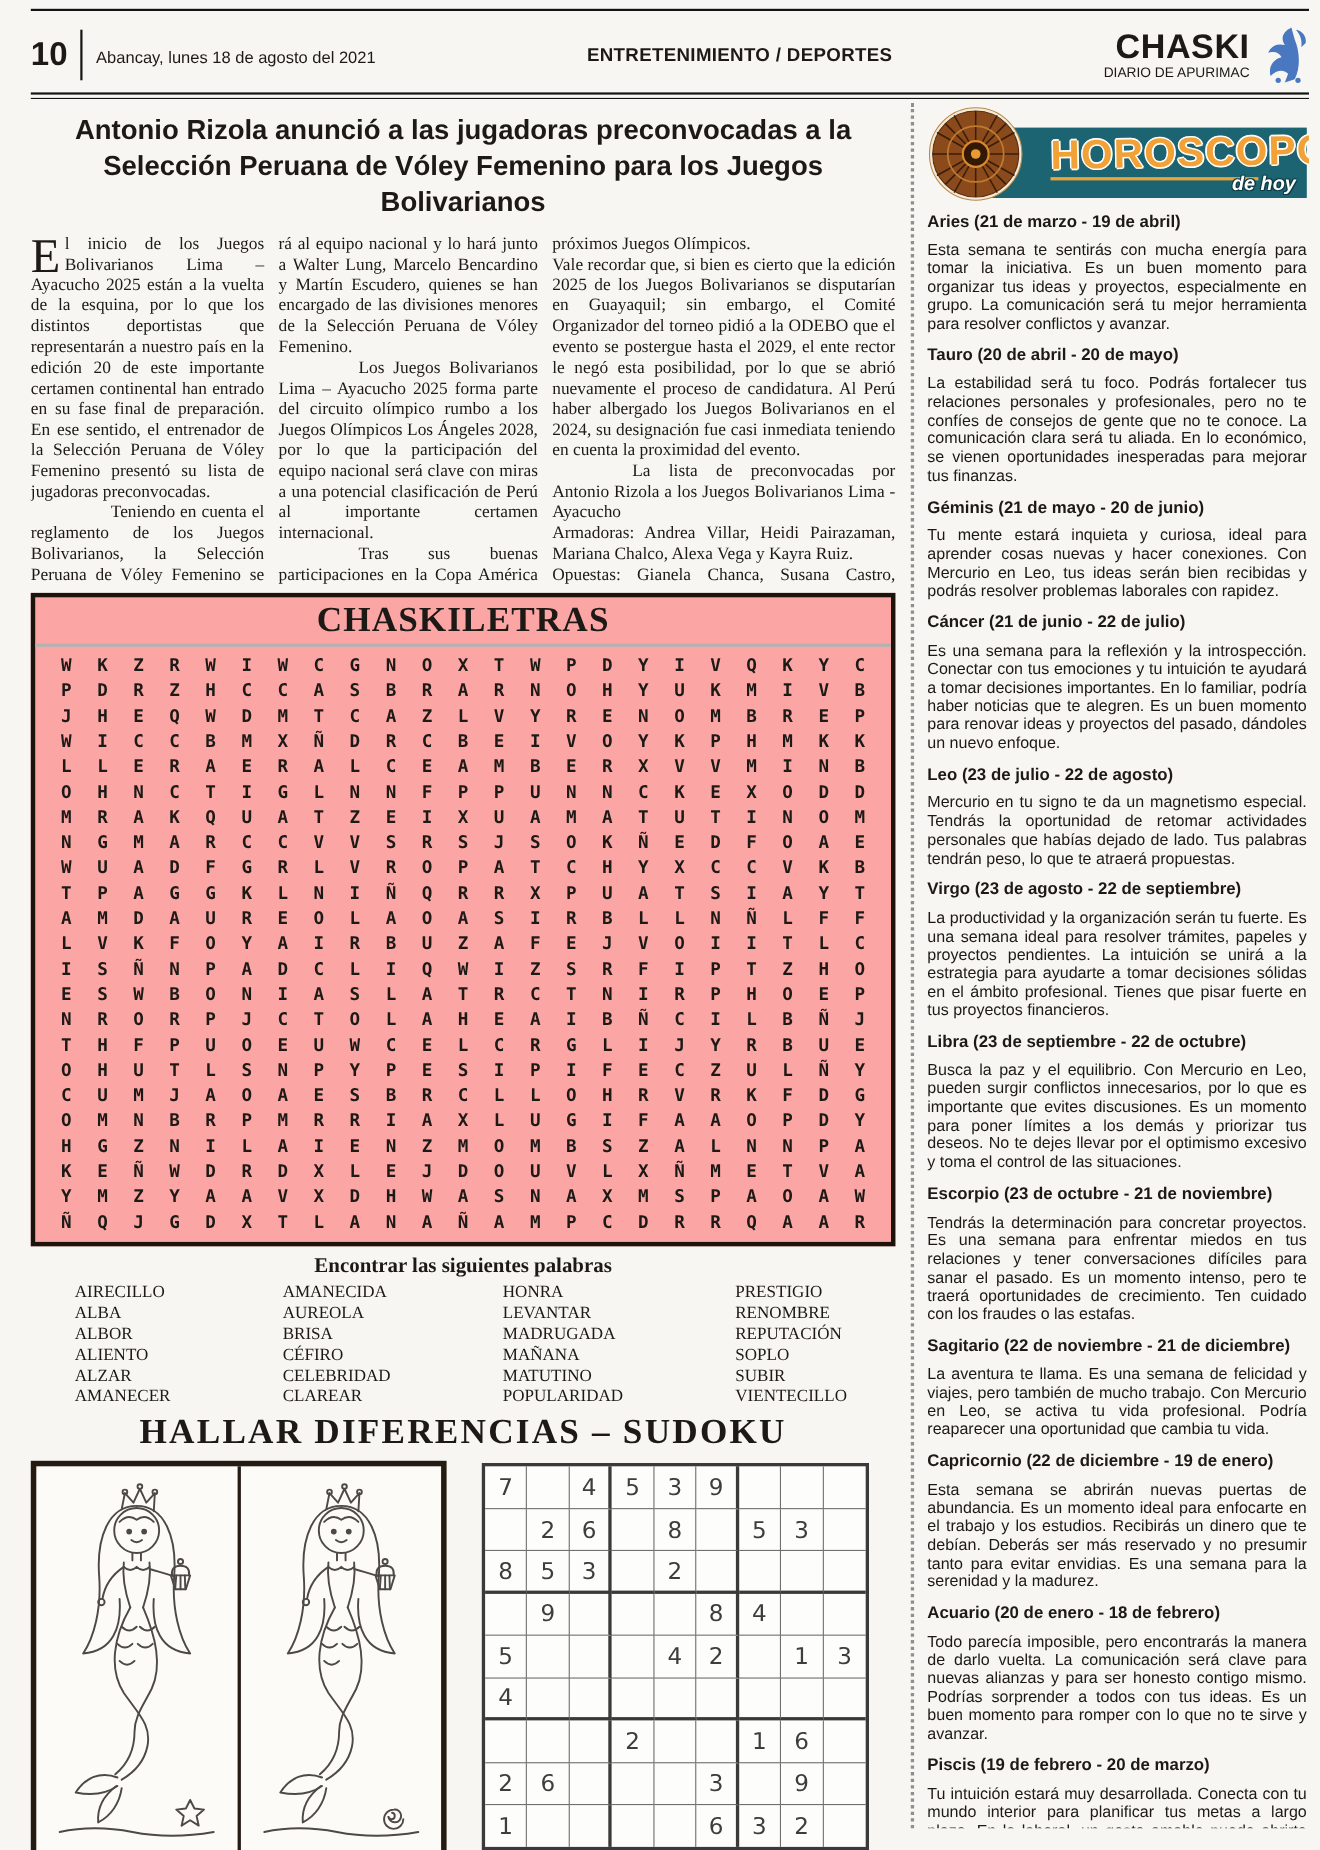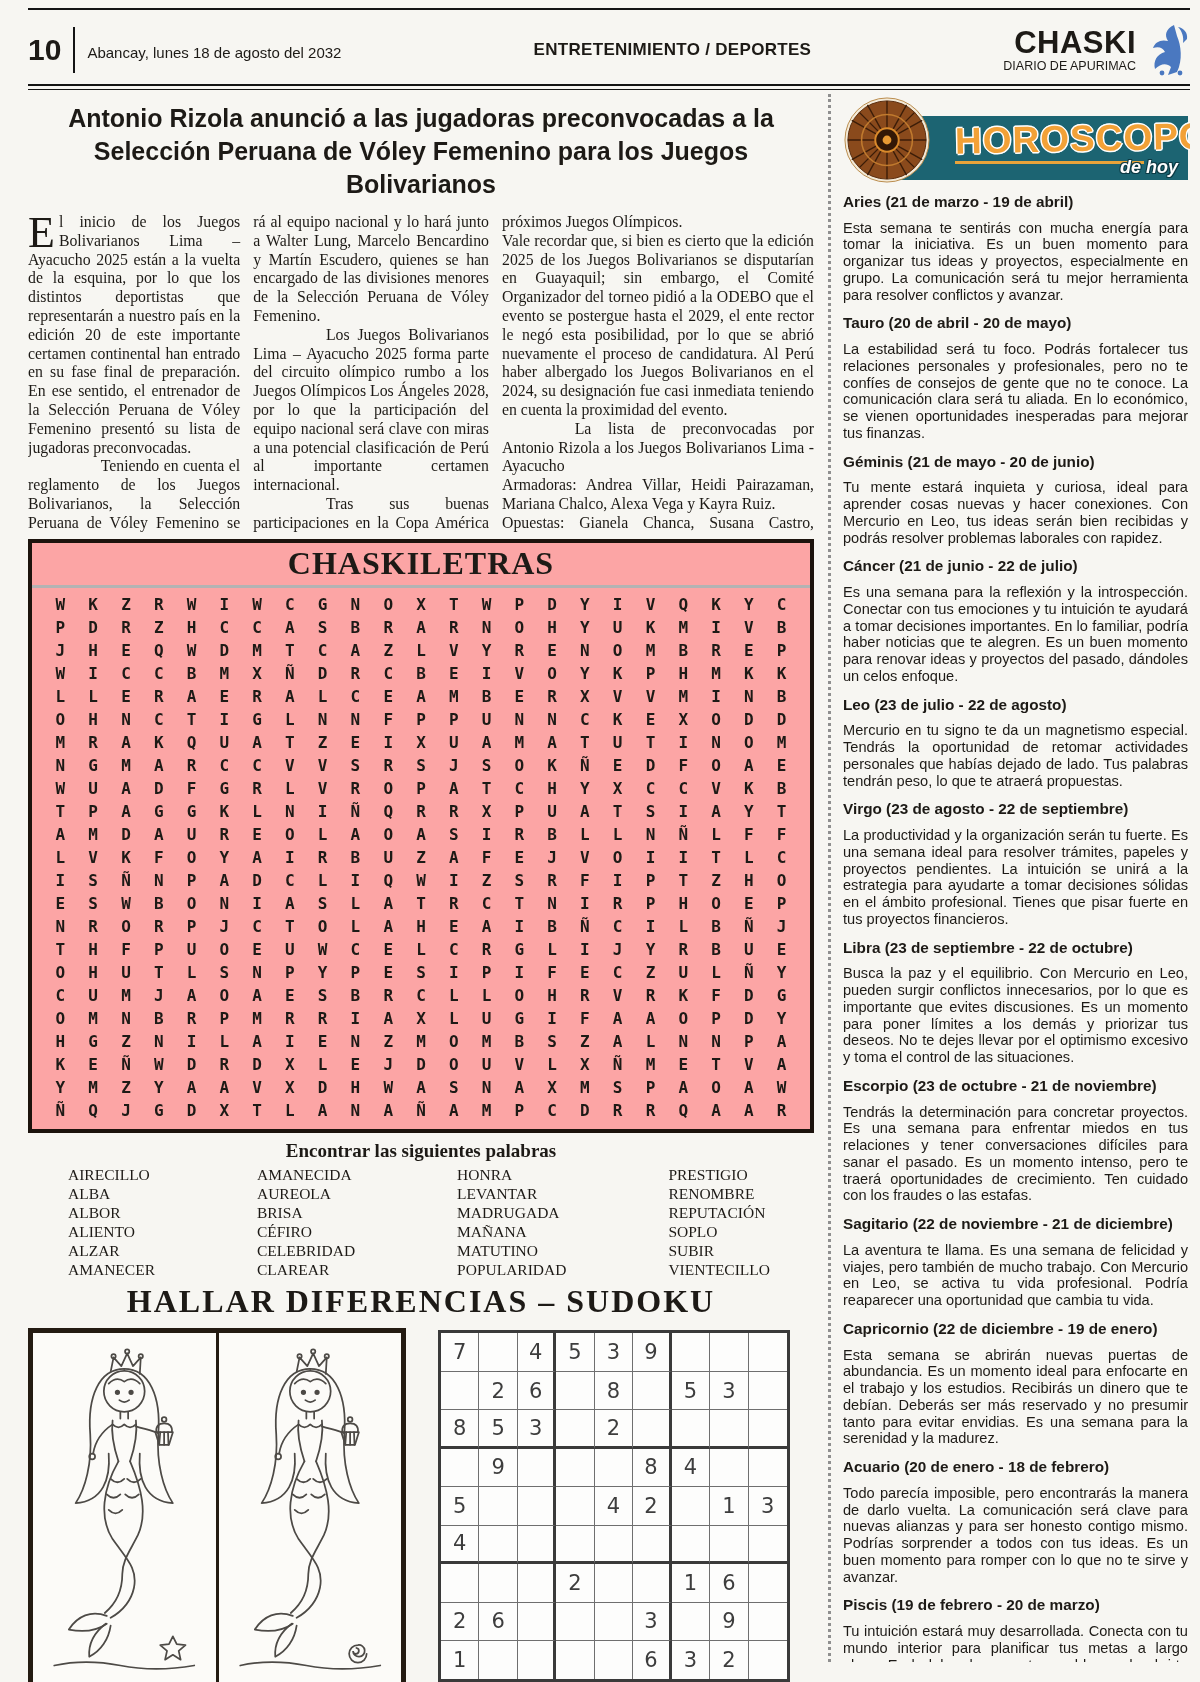--- a/index.html
+++ b/index.html
@@ -132,21 +132,21 @@
   </symbol>
 </svg>
 
 <div class="page">
 
   <div class="top-rule"></div>
 
   <div class="header-row">
     <div class="page-num">10</div>
     <div class="hdr-vline"></div>
-    <div class="hdr-date">Abancay, lunes 18 de agosto del 2032</div>
+    <div class="hdr-date">Abancay, lunes 18 de agosto del 2021</div>
     <div class="hdr-section">ENTRETENIMIENTO / DEPORTES</div>
     <div class="brand">
       <div class="brand-name">CHASKI</div>
       <div class="brand-sub">DIARIO DE APURIMAC</div>
     </div>
     <svg class="chaski-logo" width="46" height="54" viewBox="0 0 46 54">
       <g fill="#4a78c0">
         <path d="M30 2 C22 6 20 12 24 18 C17 16 11 19 9 25 C15 23 19 25 21 29 C13 31 9 38 11 46 C17 40 23 40 27 44 L24 52 L33 49 C39 37 37 22 33 13 Z"></path>
         <path d="M34 4 C38 8 40 14 39 20 L43 16 C44 10 40 5 34 4 Z"></path>
         <circle cx="18" cy="50" r="2.4"></circle>
@@ -889,21 +889,21 @@
           <div class="sign">
             <h3>Tauro (20 de abril - 20 de mayo)</h3>
             <p>La estabilidad será tu foco. Podrás fortalecer tus relaciones personales y profesionales, pero no te confíes de consejos de gente que no te conoce. La comunicación clara será tu aliada. En lo económico, se vienen oportunidades inesperadas para mejorar tus finanzas.</p>
           </div>
           <div class="sign">
             <h3>Géminis (21 de mayo - 20 de junio)</h3>
             <p>Tu mente estará inquieta y curiosa, ideal para aprender cosas nuevas y hacer conexiones. Con Mercurio en Leo, tus ideas serán bien recibidas y podrás resolver problemas laborales con rapidez.</p>
           </div>
           <div class="sign">
             <h3>Cáncer (21 de junio - 22 de julio)</h3>
-            <p>Es una semana para la reflexión y la introspección. Conectar con tus emociones y tu intuición te ayudará a tomar decisiones importantes. En lo familiar, podría haber noticias que te alegren. Es un buen momento para renovar ideas y proyectos del pasado, dándoles un celos enfoque.</p>
+            <p>Es una semana para la reflexión y la introspección. Conectar con tus emociones y tu intuición te ayudará a tomar decisiones importantes. En lo familiar, podría haber noticias que te alegren. Es un buen momento para renovar ideas y proyectos del pasado, dándoles un nuevo enfoque.</p>
           </div>
           <div class="sign">
             <h3>Leo (23 de julio - 22 de agosto)</h3>
             <p>Mercurio en tu signo te da un magnetismo especial. Tendrás la oportunidad de retomar actividades personales que habías dejado de lado. Tus palabras tendrán peso, lo que te atraerá propuestas.</p>
           </div>
           <div class="sign">
             <h3>Virgo (23 de agosto - 22 de septiembre)</h3>
             <p>La productividad y la organización serán tu fuerte. Es una semana ideal para resolver trámites, papeles y proyectos pendientes. La intuición se unirá a la estrategia para ayudarte a tomar decisiones sólidas en el ámbito profesional. Tienes que pisar fuerte en tus proyectos financieros.</p>
           </div>
           <div class="sign">

